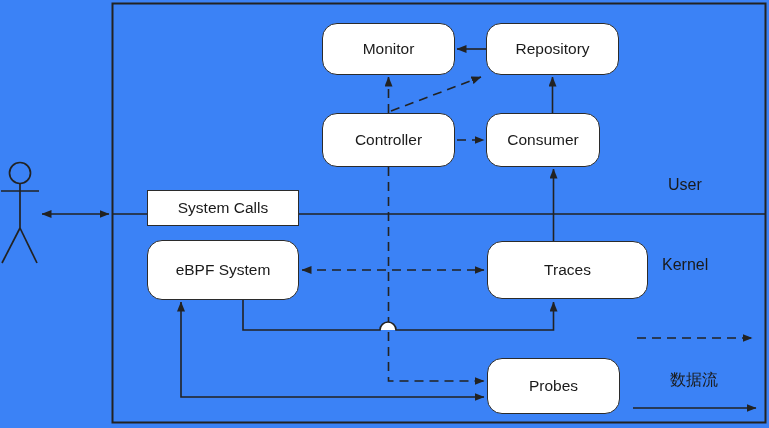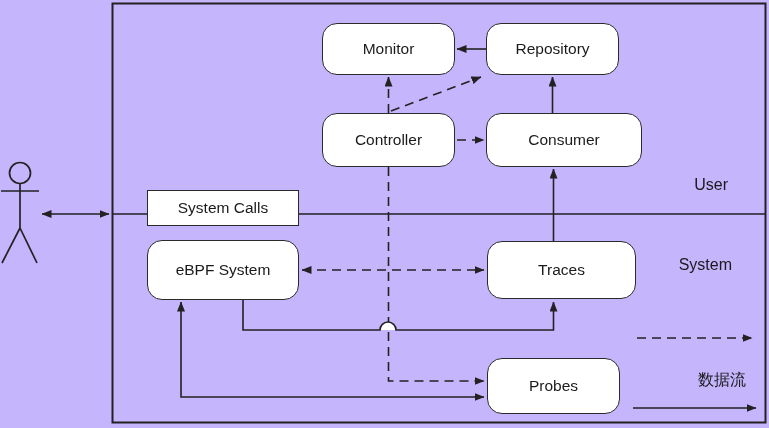--- a/index.html
+++ b/index.html
@@ -1,28 +1,28 @@
 <!DOCTYPE html>
 <html><head>
 <meta charset="utf-8">
 <style>
   html,body{margin:0;padding:0;background:#ffffff;}
   .stage{
-    position:relative;width:769px;height:428px;background:#c4b5fd;overflow:hidden;
+    position:relative;width:769px;height:428px;background:#3b82f6;overflow:hidden;
     font-family:"Liberation Sans","DejaVu Sans",sans-serif;color:#1a1a1a;
   }
   .stage svg{position:absolute;left:0;top:0;}
   .node{
     position:absolute;background:#ffffff;border:1.5px solid #2b2b2b;
     display:flex;align-items:center;justify-content:center;
     font-size:15.5px;color:#1a1a1a;box-sizing:border-box;white-space:nowrap;
   }
   .node.rounded{border-radius:15px;}
   .side-label{
-    position:absolute;font-size:16px;color:#1a1a1a;text-align:right;white-space:nowrap;
+    position:absolute;font-size:16px;color:#1a1a1a;text-align:left;white-space:nowrap;
   }
 </style>
 </head>
 <body>
 
 <div class="stage">
 
   <svg width="769" height="428" viewBox="0 0 769 428">
     <defs>
       <marker id="arr" viewBox="0 0 10 8" markerWidth="10" markerHeight="8" refX="9.5" refY="4" orient="auto-start-reverse" markerUnits="userSpaceOnUse">
@@ -66,34 +66,34 @@
 
   <div class="node rounded" style="left:322px;top:23px;width:133px;height:52px">
     <span>Monitor</span>
   </div>
   <div class="node rounded" style="left:322px;top:113px;width:133px;height:54px">
     <span>Controller</span>
   </div>
   <div class="node rounded" style="left:486px;top:23px;width:133px;height:52px">
     <span>Repository</span>
   </div>
-  <div class="node rounded" style="left:486px;top:113px;width:156px;height:54px">
+  <div class="node rounded" style="left:486px;top:113px;width:114px;height:54px">
     <span>Consumer</span>
   </div>
   <div class="node" style="left:147px;top:190px;width:152px;height:36px">
     <span>System Calls</span>
   </div>
   <div class="node rounded" style="left:147px;top:240px;width:152px;height:60px">
     <span>eBPF System</span>
   </div>
-  <div class="node rounded" style="left:487px;top:241px;width:149px;height:58px">
+  <div class="node rounded" style="left:487px;top:241px;width:161px;height:58px">
     <span>Traces</span>
   </div>
   <div class="node rounded" style="left:487px;top:358px;width:133px;height:56px">
     <span>Probes</span>
   </div>
 
   <div class="side-label" style="left:668px;top:176px;width:60px">User</div>
-  <div class="side-label" style="left:662px;top:256px;width:70px">System</div>
+  <div class="side-label" style="left:662px;top:256px;width:70px">Kernel</div>
 
   <div class="side-label" style="left:670px;top:370px;width:76px">数据流</div>
 
 </div>
 
 </body></html>

